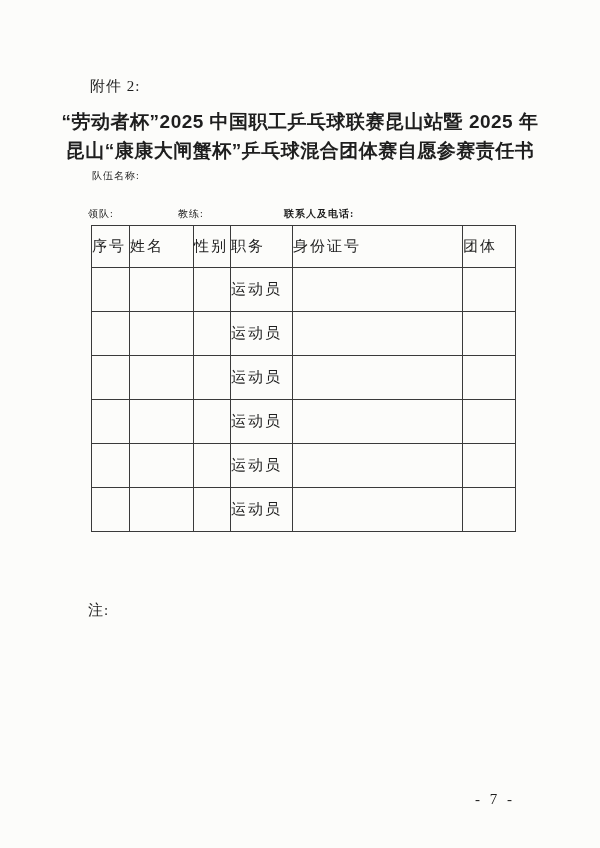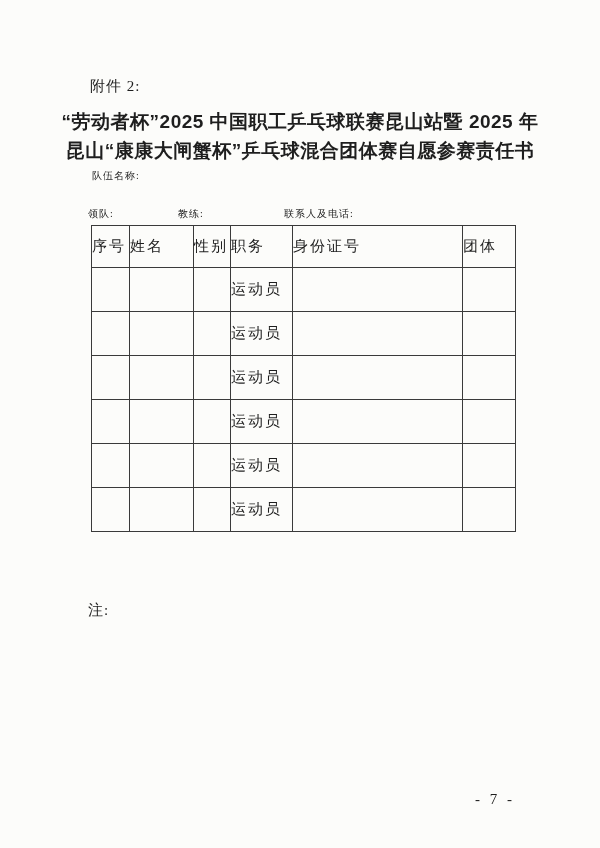--- a/index.html
+++ b/index.html
@@ -58,20 +58,21 @@
     position: absolute;
     left: 90px;
     top: 0;
     white-space: nowrap;
   }
   .info-row .contact {
     position: absolute;
     left: 196px;
     top: 0;
     white-space: nowrap;
+    font-weight: bold;
   }
   table.roster {
     position: absolute;
     left: 91px;
     top: 225px;
     border-collapse: collapse;
     table-layout: fixed;
   }
   table.roster th, table.roster td {
     border: 1.5px solid #3a3a3a;

